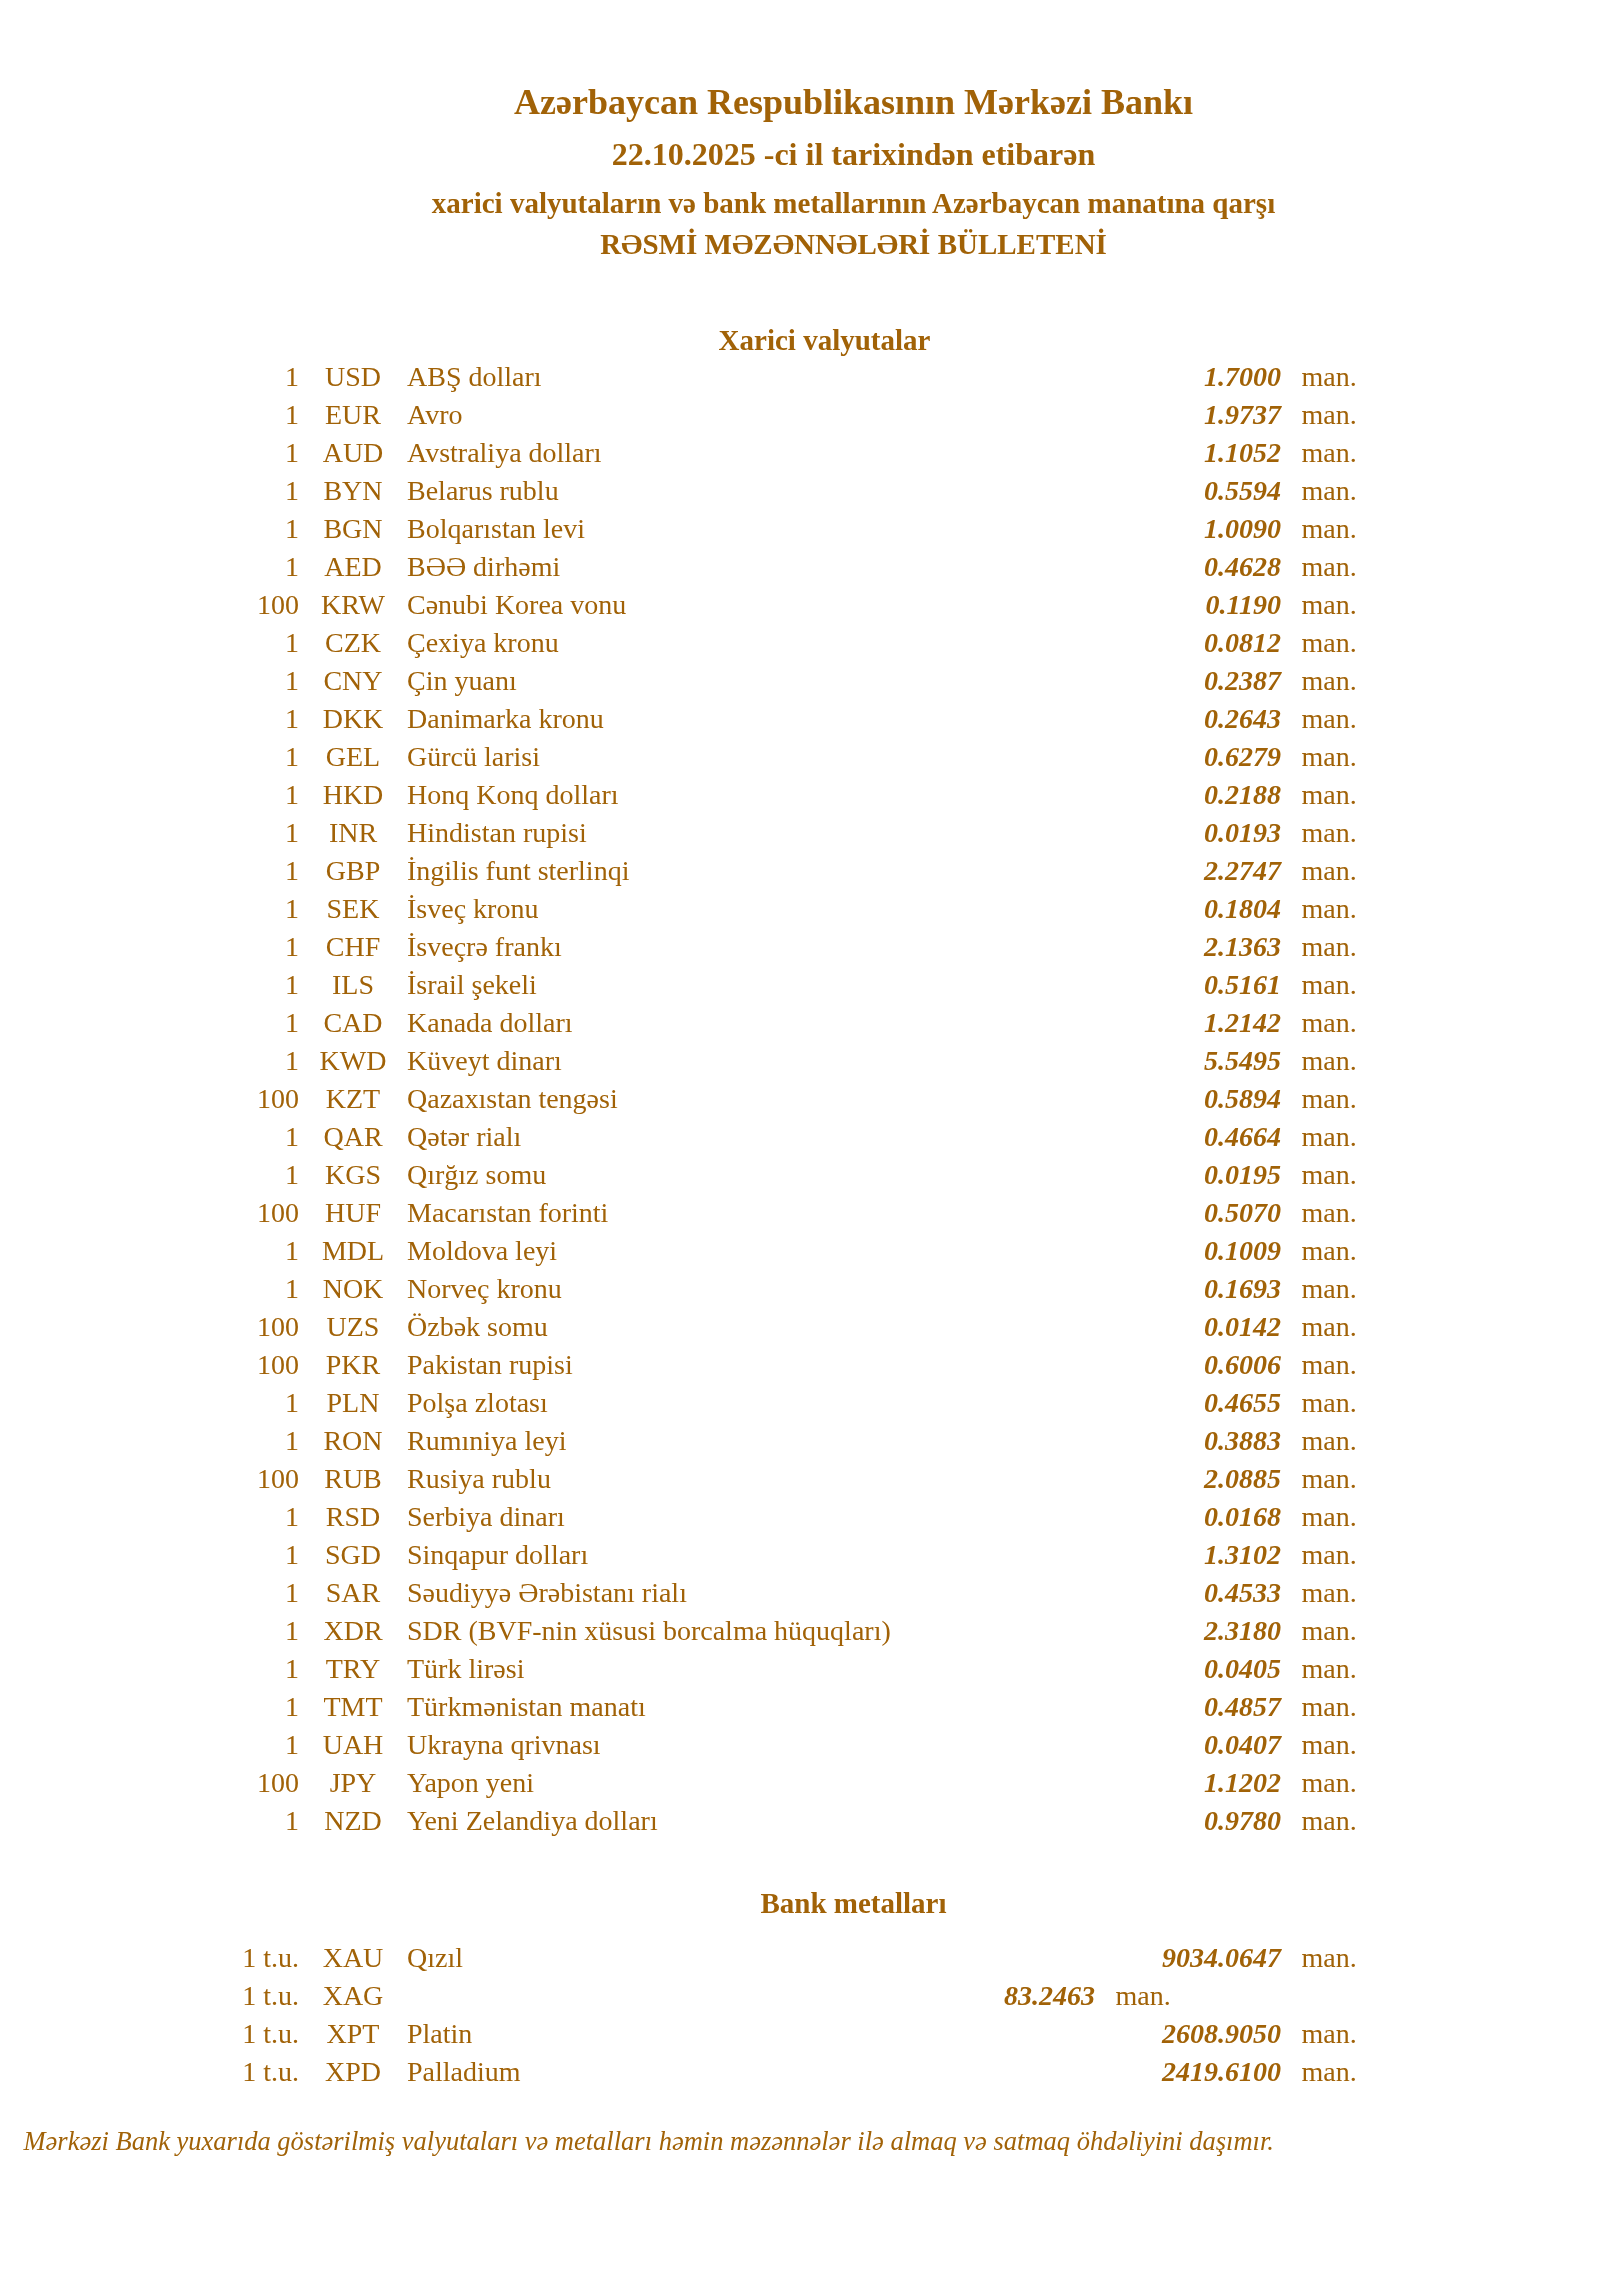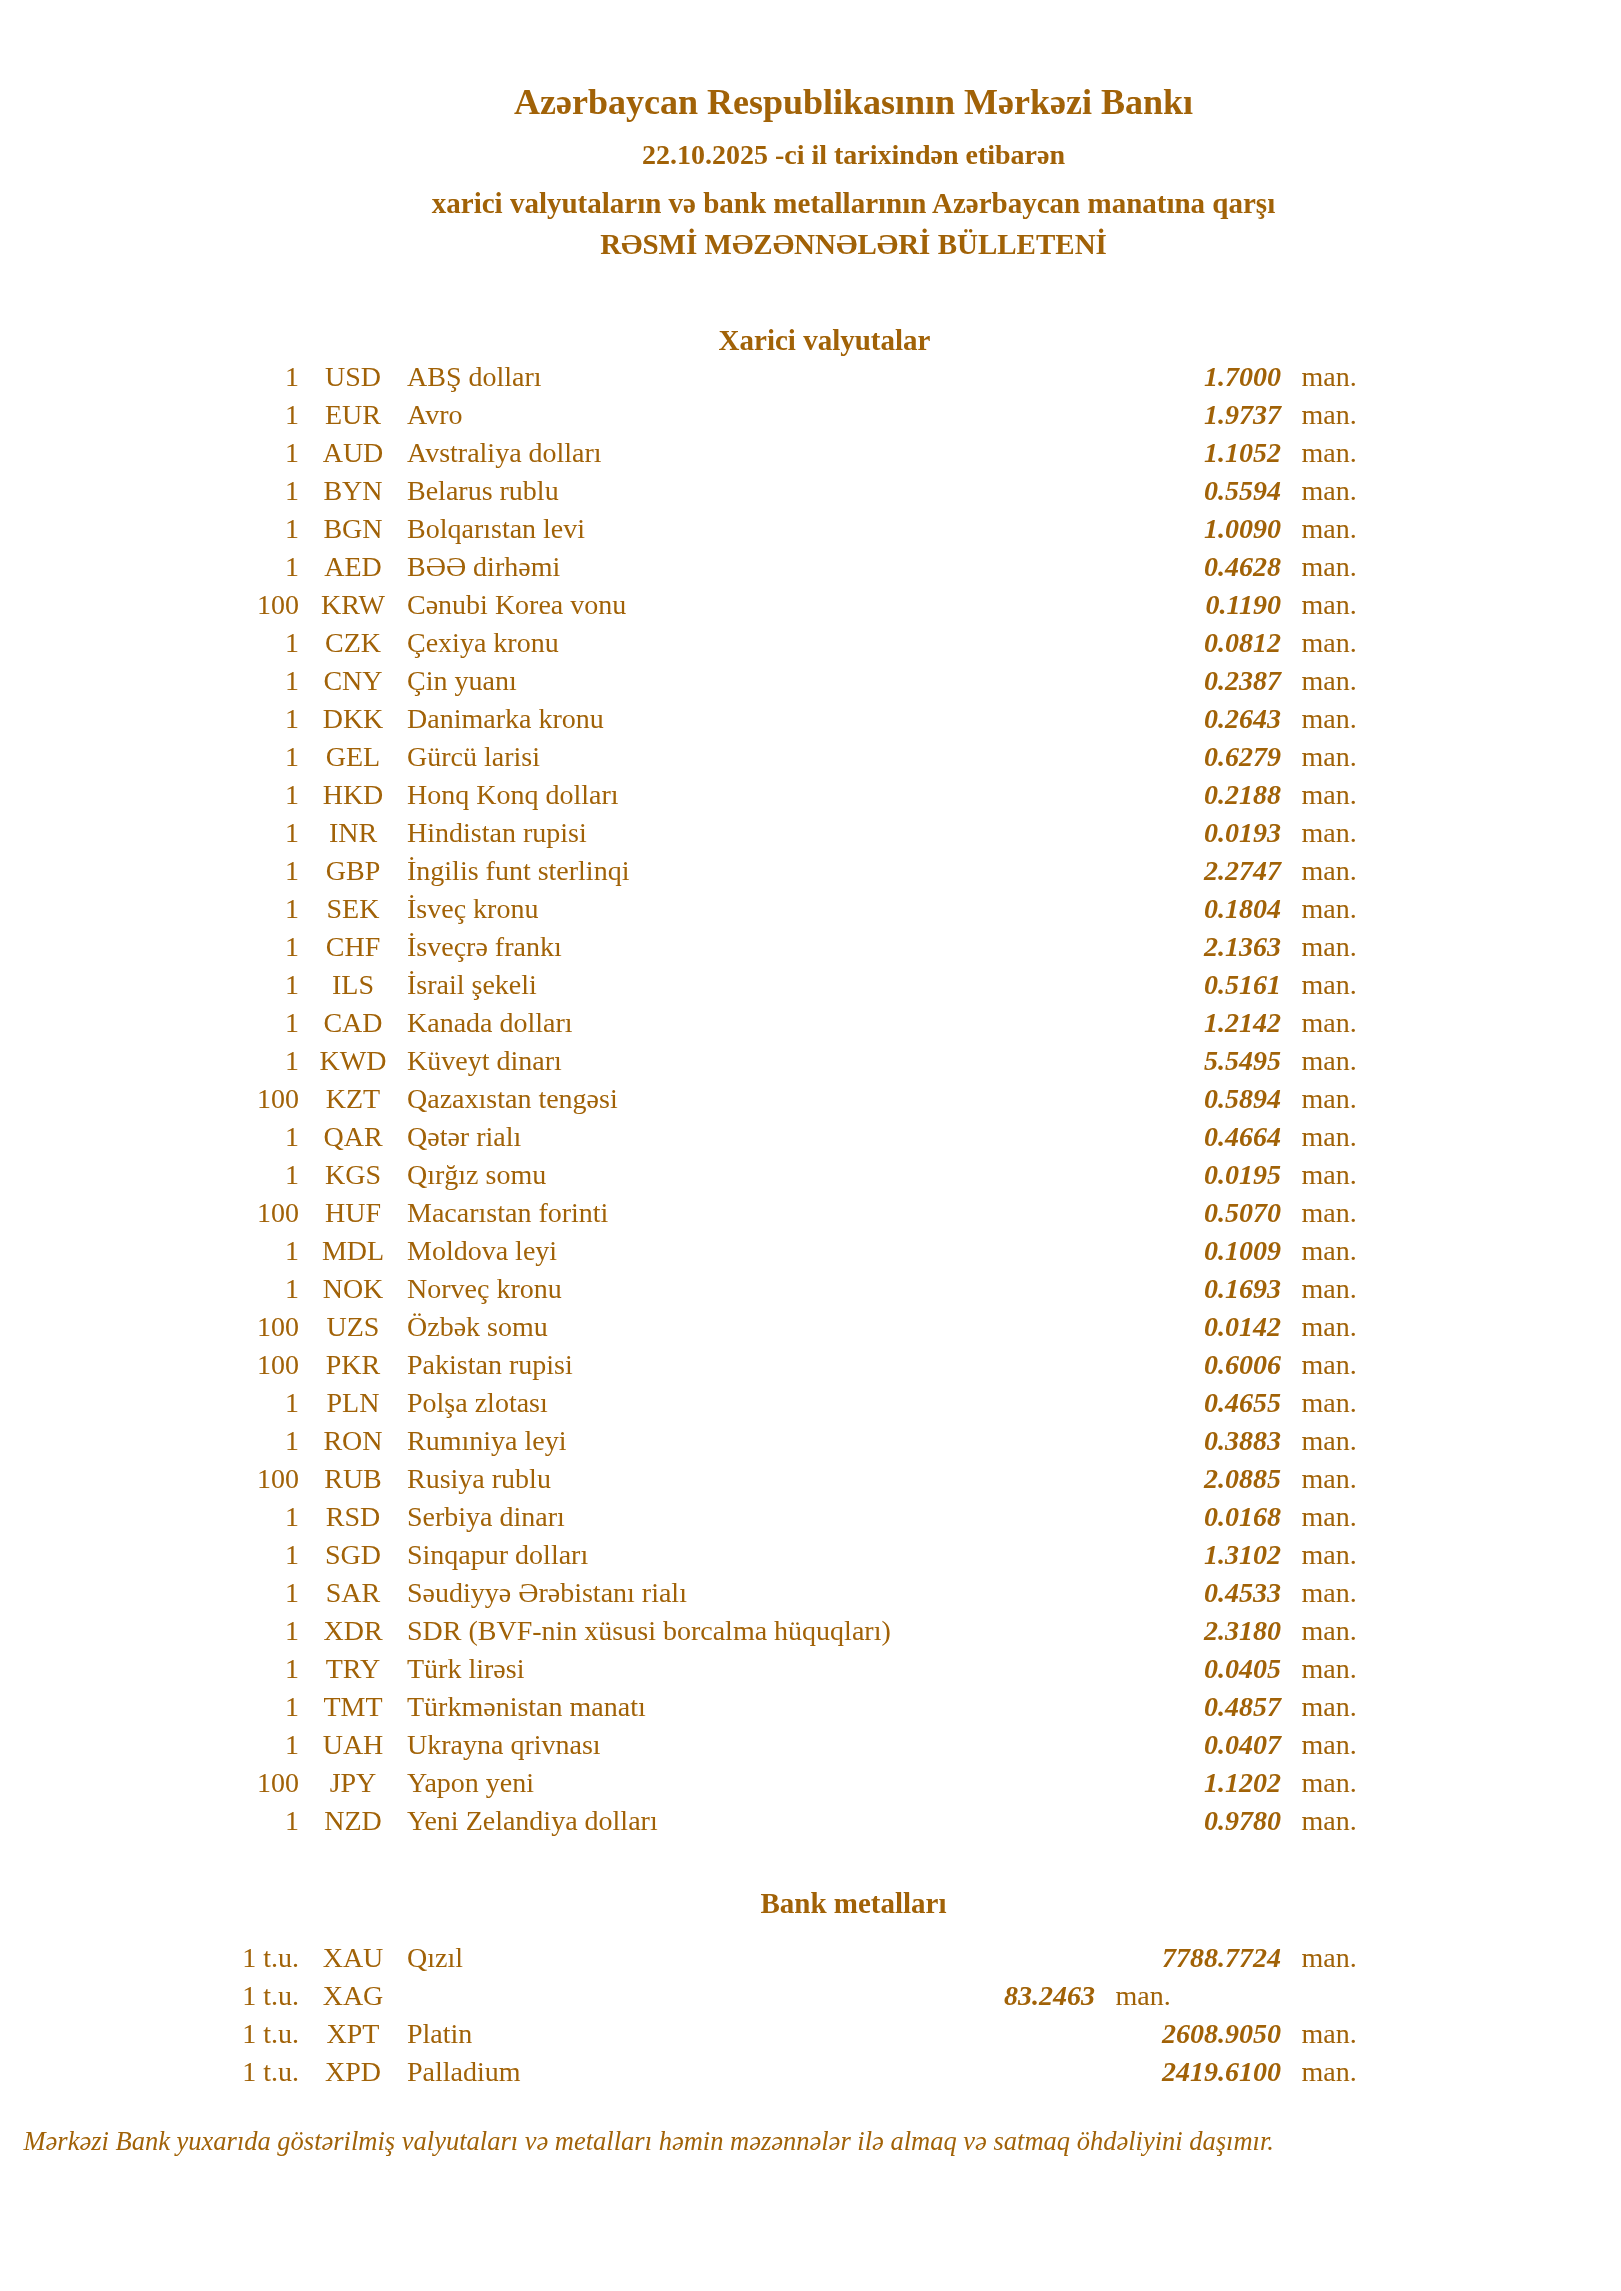--- a/index.html
+++ b/index.html
@@ -22,21 +22,21 @@
   }
   .h1 {
     margin-top: 82px;
     line-height: 41px;
     font-size: 36px;
     font-weight: bold;
   }
   .h2 {
     margin-top: 10.8px;
     line-height: 41px;
-    font-size: 28px;
+    font-size: 32px;
     font-weight: bold;
   }
   .h3 {
     margin-top: 7.8px;
     line-height: 41px;
     font-size: 29px;
     font-weight: bold;
   }
   .h4 {
     margin-top: 0px;
@@ -432,21 +432,21 @@
 </div>
   </section>
 
   <section>
     <div class="section-title-metals centered">Bank metalları</div>
     <div class="rows rows-metals" id="metal-rows">
   <div class="row">
     <span class="cell-qty">1 t.u.</span>
     <span class="cell-code">XAU</span>
     <span class="cell-name">Qızıl</span>
-    <span class="cell-rate">7788.7724</span>
+    <span class="cell-rate">9034.0647</span>
     <span class="cell-unit">man.</span>
   </div>
 
   <div class="row">
     <span class="cell-qty">1 t.u.</span>
     <span class="cell-code">XAG</span>
     <span class="cell-rate">83.2463</span>
     <span class="cell-unit">man.</span>
   </div>
 

